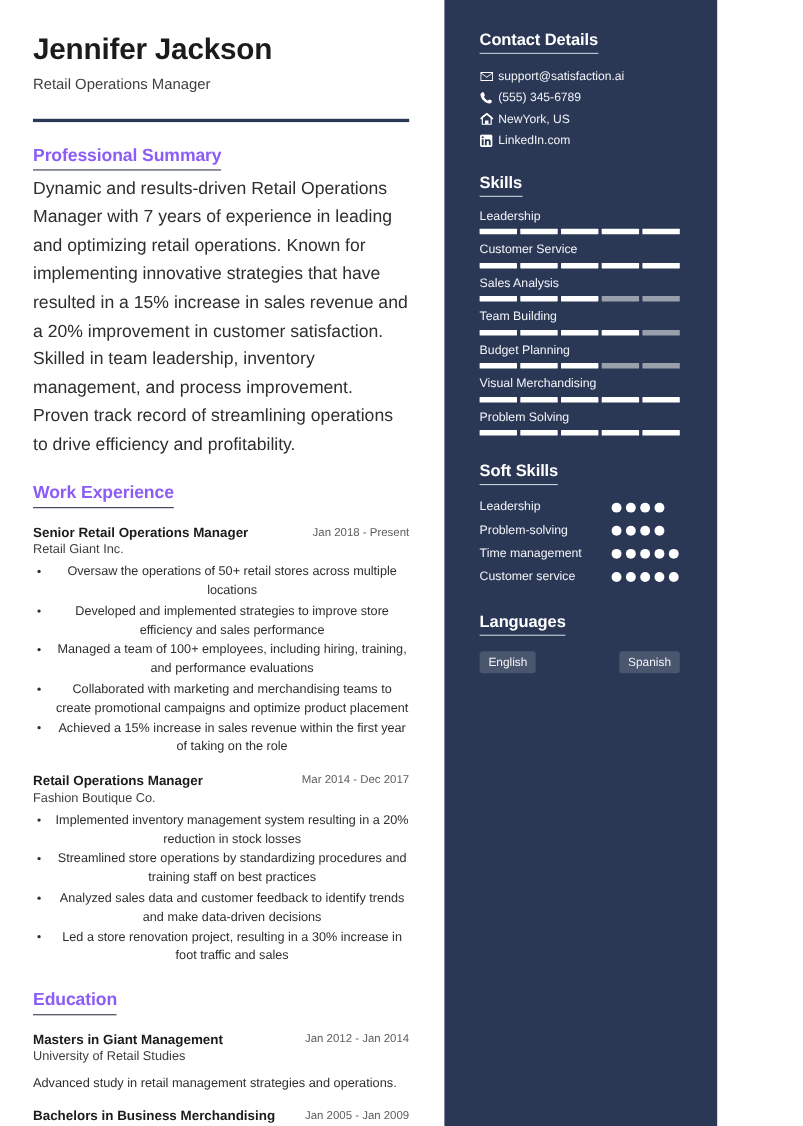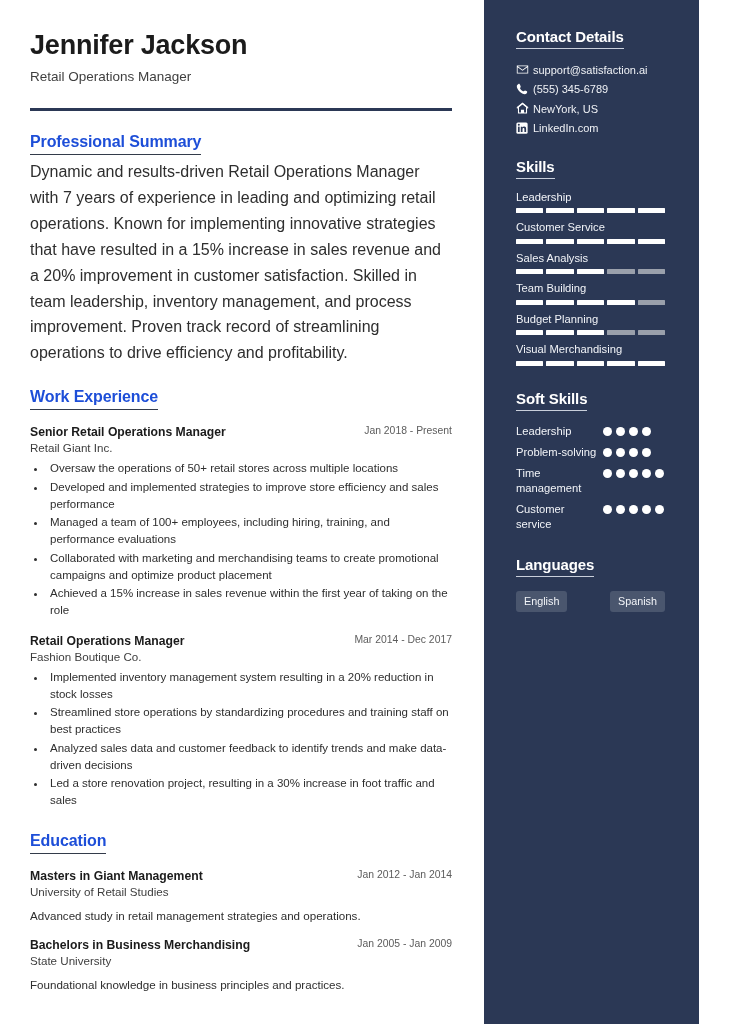--- a/index.html
+++ b/index.html
@@ -16,21 +16,21 @@
     position: relative;
     width: 730px;
     height: 1024px;
     display: flex;
     background: #ffffff;
     overflow: hidden;
   }
 
   
   .main {
-    width: 484px;
+    width: 404px;
     padding: 30px 32px 0 30px;
     background: #ffffff;
   }
 
   .name {
     font-size: 27px;
     font-weight: bold;
     color: #1b1b1b;
     letter-spacing: -0.2px;
     line-height: 1.15;
@@ -49,21 +49,21 @@
     margin-top: 24px;
     margin-bottom: 0;
     width: 100%;
   }
 
   .section { margin-top: 22px; }
 
   .section-heading {
     font-size: 16px;
     font-weight: bold;
-    color: #1d4ed8;
+    color: #8b5cf6;
     display: inline-block;
     padding-bottom: 3px;
     border-bottom: 1.6px solid #333b4a;
     letter-spacing: -0.1px;
   }
 
   .summary-text {
     margin-top: 4px;
     font-size: 16px;
     line-height: 1.62;
@@ -71,21 +71,21 @@
     text-align: left;
   }
 
   
   .entry { margin-top: 14px; }
   .entry:first-of-type { margin-top: 15px; }
 
   .entry-head {
     display: flex;
     justify-content: space-between;
-    align-items: flex-start;
+    align-items: center;
   }
 
   .entry-title {
     font-size: 12.2px;
     font-weight: bold;
     color: #1b1b1b;
   }
 
   .entry-date {
     font-size: 10.4px;
@@ -96,41 +96,42 @@
 
   .entry-org {
     font-size: 11.6px;
     color: #3d3d3d;
     margin-top: 2px;
   }
 
   .bullets {
     margin-top: 6px;
     padding-left: 17px;
+    text-align: center;
   }
 
   .bullets li {
     font-size: 11.5px;
     line-height: 1.5;
     color: #2e2e2e;
     margin-bottom: 1px;
     padding-left: 3px;
   }
   .bullets li::marker { color: #2e2e2e; }
 
   .entry-desc {
     margin-top: 9px;
     font-size: 11.6px;
     line-height: 1.5;
     color: #2e2e2e;
   }
 
   
   .sidebar {
-    width: 215px;
+    width: 248px;
     background: #2b3855;
     color: #ffffff;
     padding: 28px 34px 0 32px;
   }
 
   .side-heading {
     font-size: 15px;
     font-weight: bold;
     color: #ffffff;
     display: inline-block;
@@ -412,20 +413,30 @@
           <div class="skill-item">
             <div class="skill-label">Visual Merchandising</div>
             <div class="skill-bar">
               <span class="skill-seg on"></span>
               <span class="skill-seg on"></span>
               <span class="skill-seg on"></span>
               <span class="skill-seg on"></span>
               <span class="skill-seg on"></span>
             </div>
           </div>
+          <div class="skill-item">
+            <div class="skill-label">Problem Solving</div>
+            <div class="skill-bar">
+              <span class="skill-seg on"></span>
+              <span class="skill-seg on"></span>
+              <span class="skill-seg on"></span>
+              <span class="skill-seg on"></span>
+              <span class="skill-seg on"></span>
+            </div>
+          </div>
         </div>
     </div>
 
     <div class="side-section">
       <div class="side-heading">Soft Skills</div>
       <div class="soft-list" id="soft-list">
           <div class="soft-item">
             <div class="soft-label">Leadership</div>
             <div class="soft-dots">
               <span class="dot"></span>

